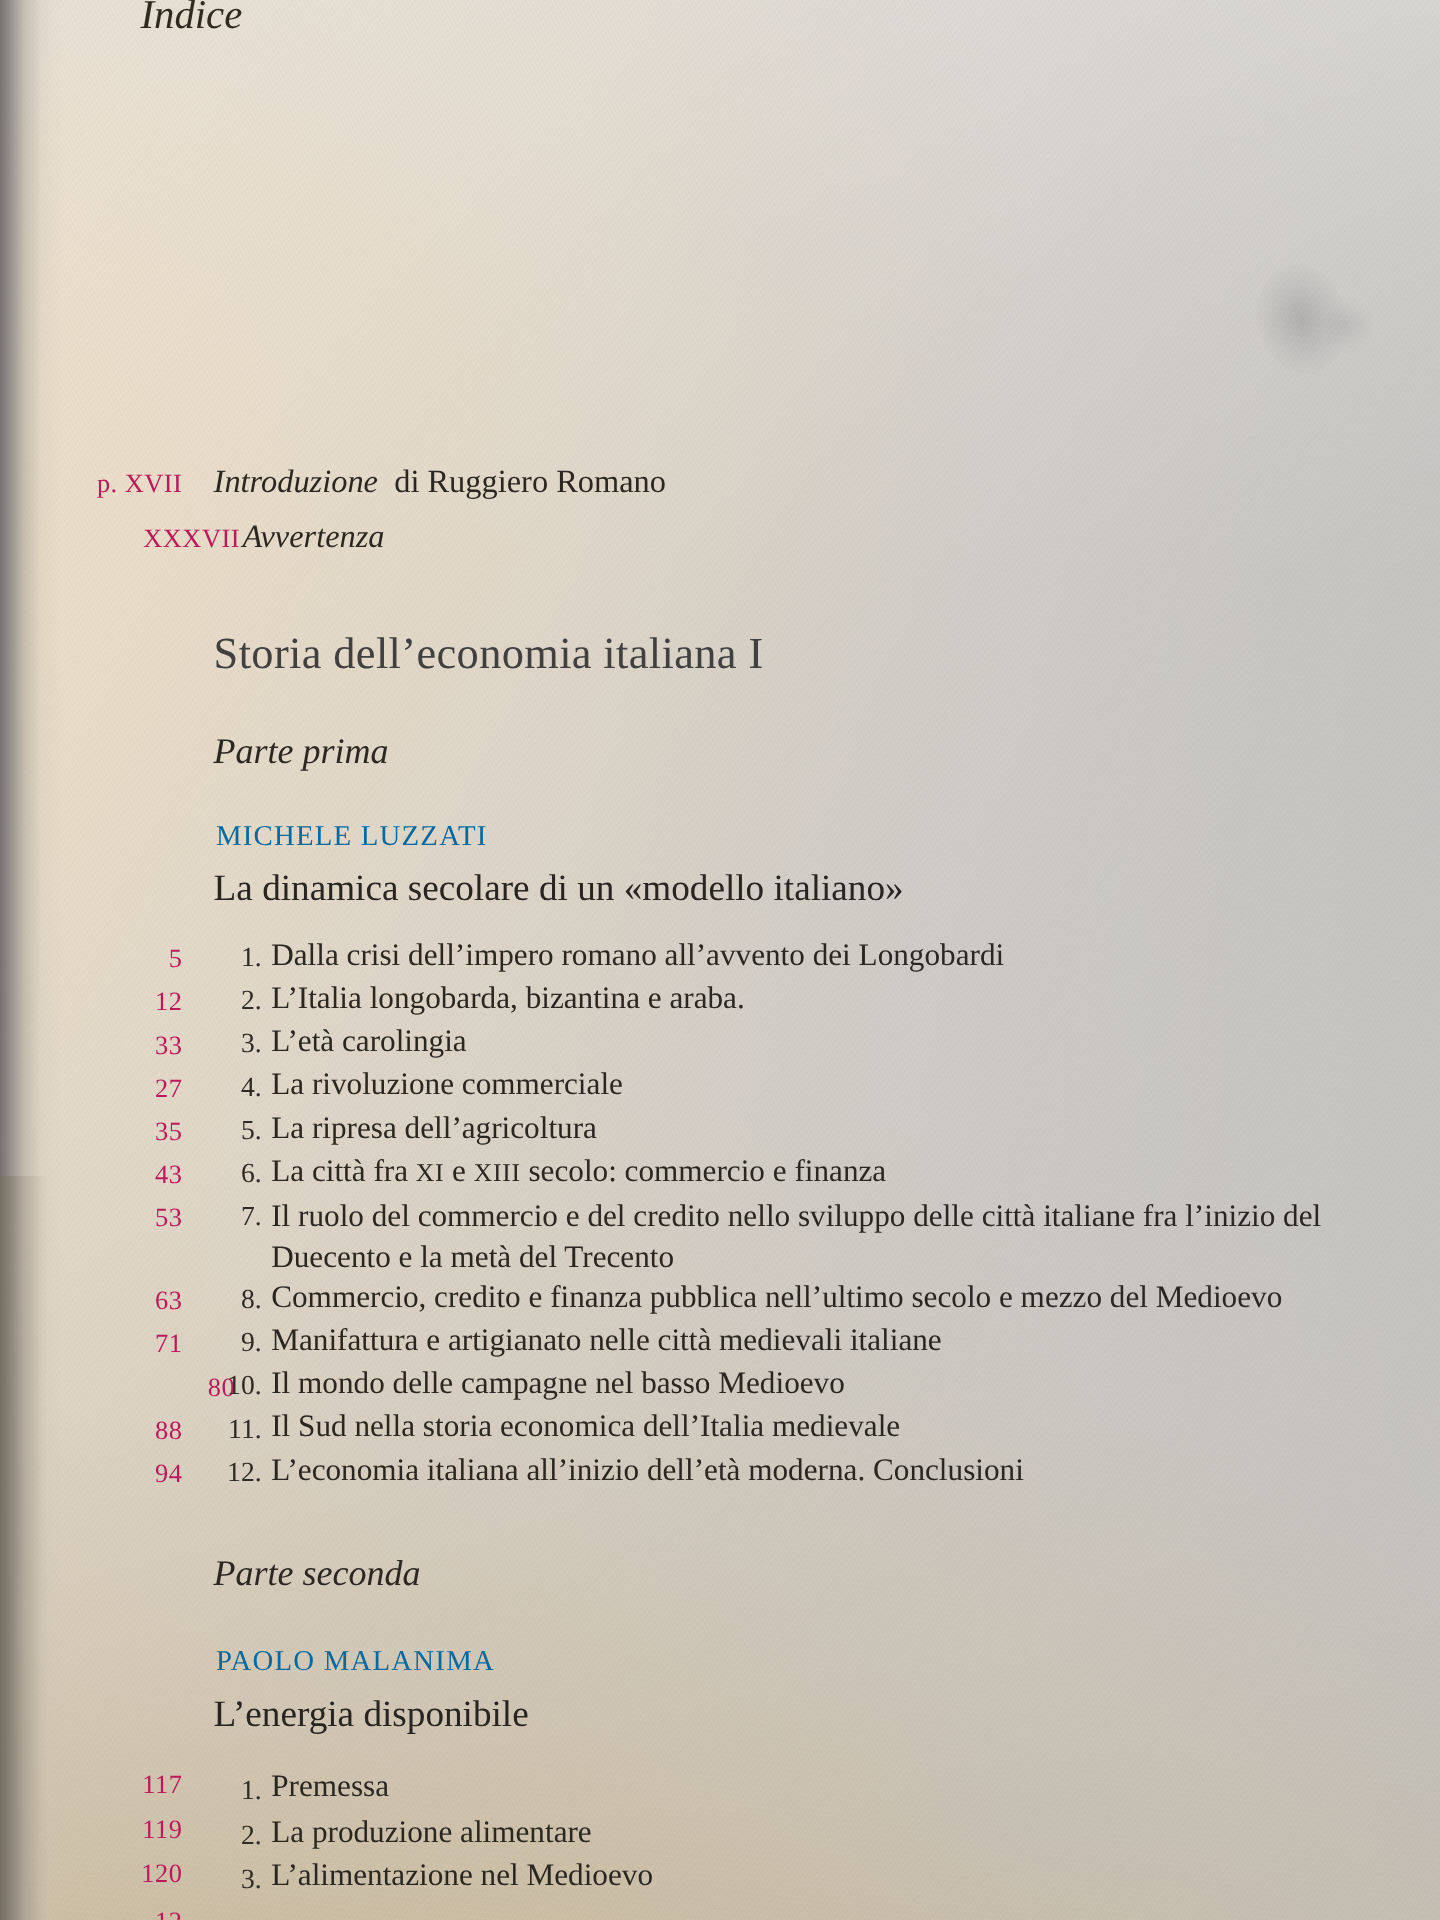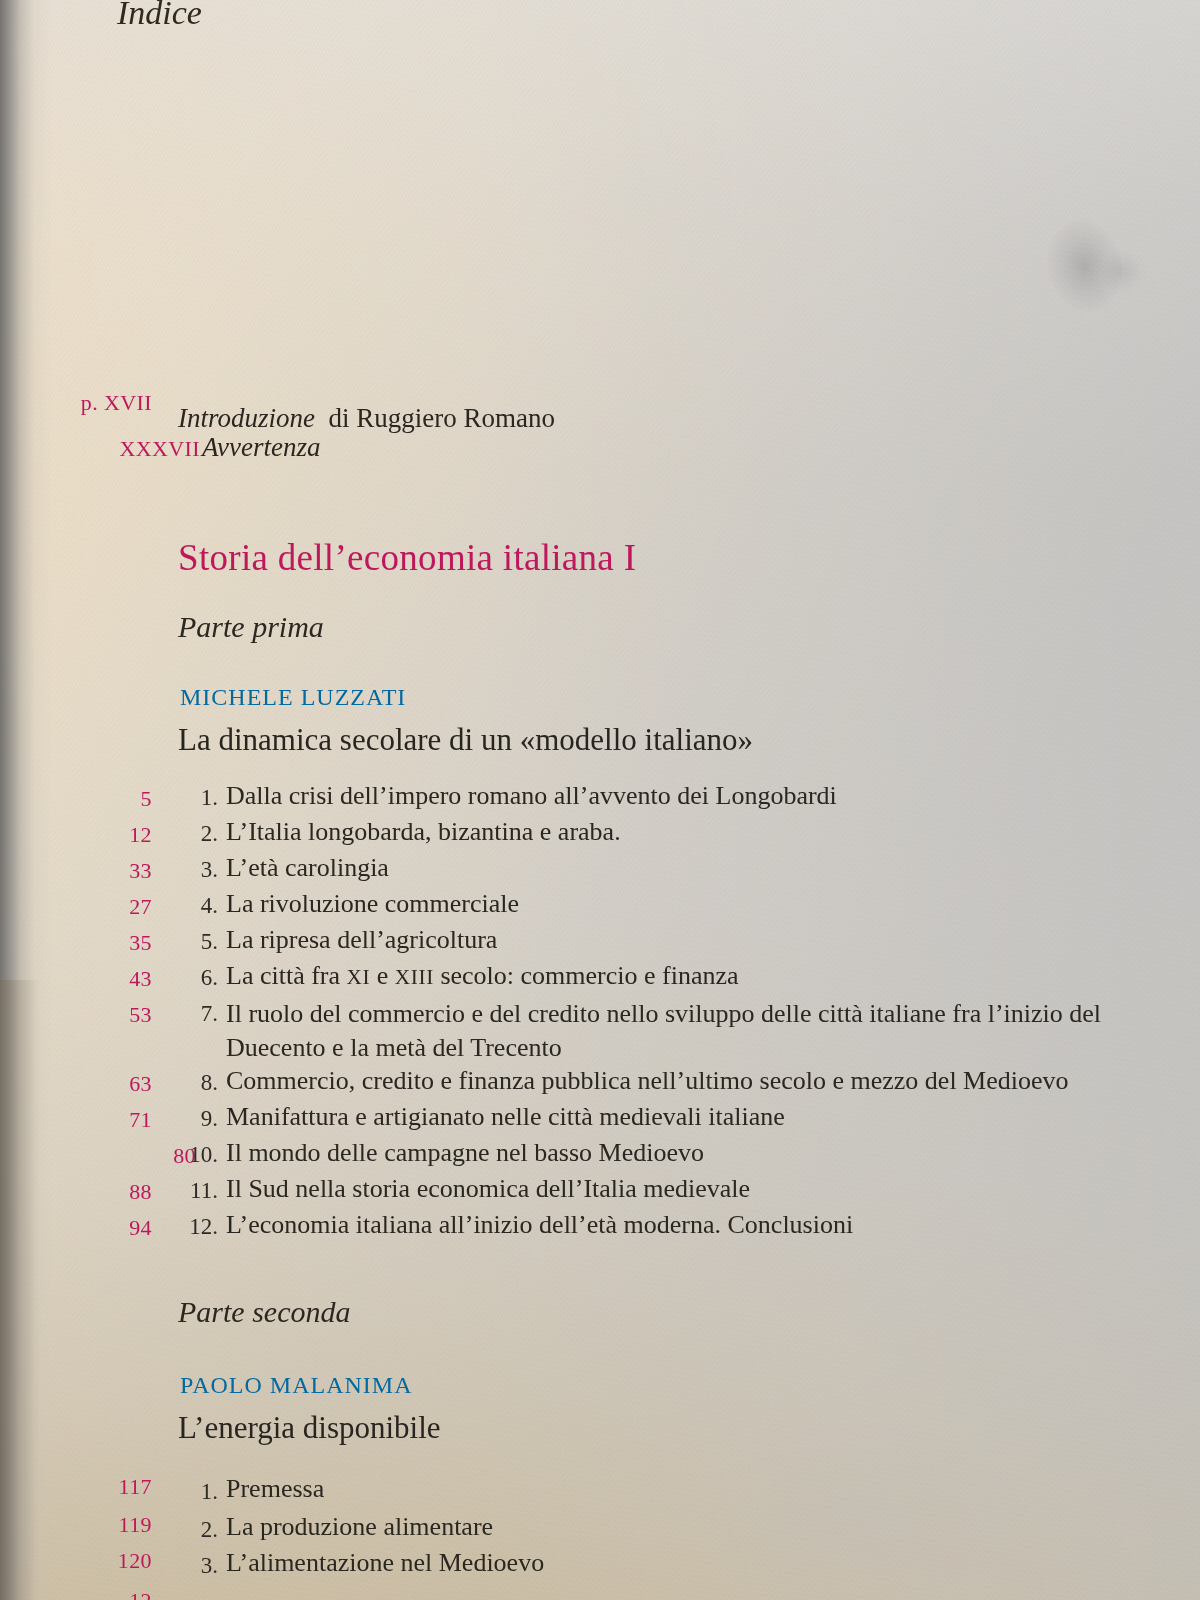--- a/index.html
+++ b/index.html
@@ -196,24 +196,24 @@
   .frontmatter-title i {
     font-style: italic;
   }
   .frontmatter-title .plain {
     font-style: normal;
   }
 
   .work-title {
     position: absolute;
     left: 178px;
-    top: 536px;
+    top: 524px;
     font-size: 37px;
     letter-spacing: 0.3px;
-    color: #be185d;
+    color: #404040;
     white-space: nowrap;
   }
 
   .part-label {
     position: absolute;
     left: 178px;
     font-style: italic;
     font-size: 30px;
     color: #2c2720;
   }
@@ -266,21 +266,21 @@
   <div class="grain"></div>
 
   <div class="gutter"></div>
   <div class="gutter-lower"></div>
 
   <div class="content">
 
     <div class="running-head">Indice</div>
 
     <div class="folio" style="top:390px;">p. XVII</div>
-    <div class="frontmatter-title" style="top:386px;margin-top:17px;"><i>Introduzione</i><span class="plain">&nbsp;&nbsp;</span><span class="plain">di Ruggiero Romano</span></div>
+    <div class="frontmatter-title" style="top:386px;"><i>Introduzione</i><span class="plain">&nbsp;&nbsp;</span><span class="plain">di Ruggiero Romano</span></div>
 
     <div class="folio" style="top:436px;padding-left:48px;">XXXVII</div>
     <div class="frontmatter-title" style="top:432px;margin-left:24px;"><i>Avvertenza</i></div>
 
     <div class="work-title">Storia dell’economia italiana  I</div>
 
     <div class="part-label" style="top:610px;">Parte prima</div>
 
     <div class="author-name" style="top:684px;">MICHELE LUZZATI</div>
 

